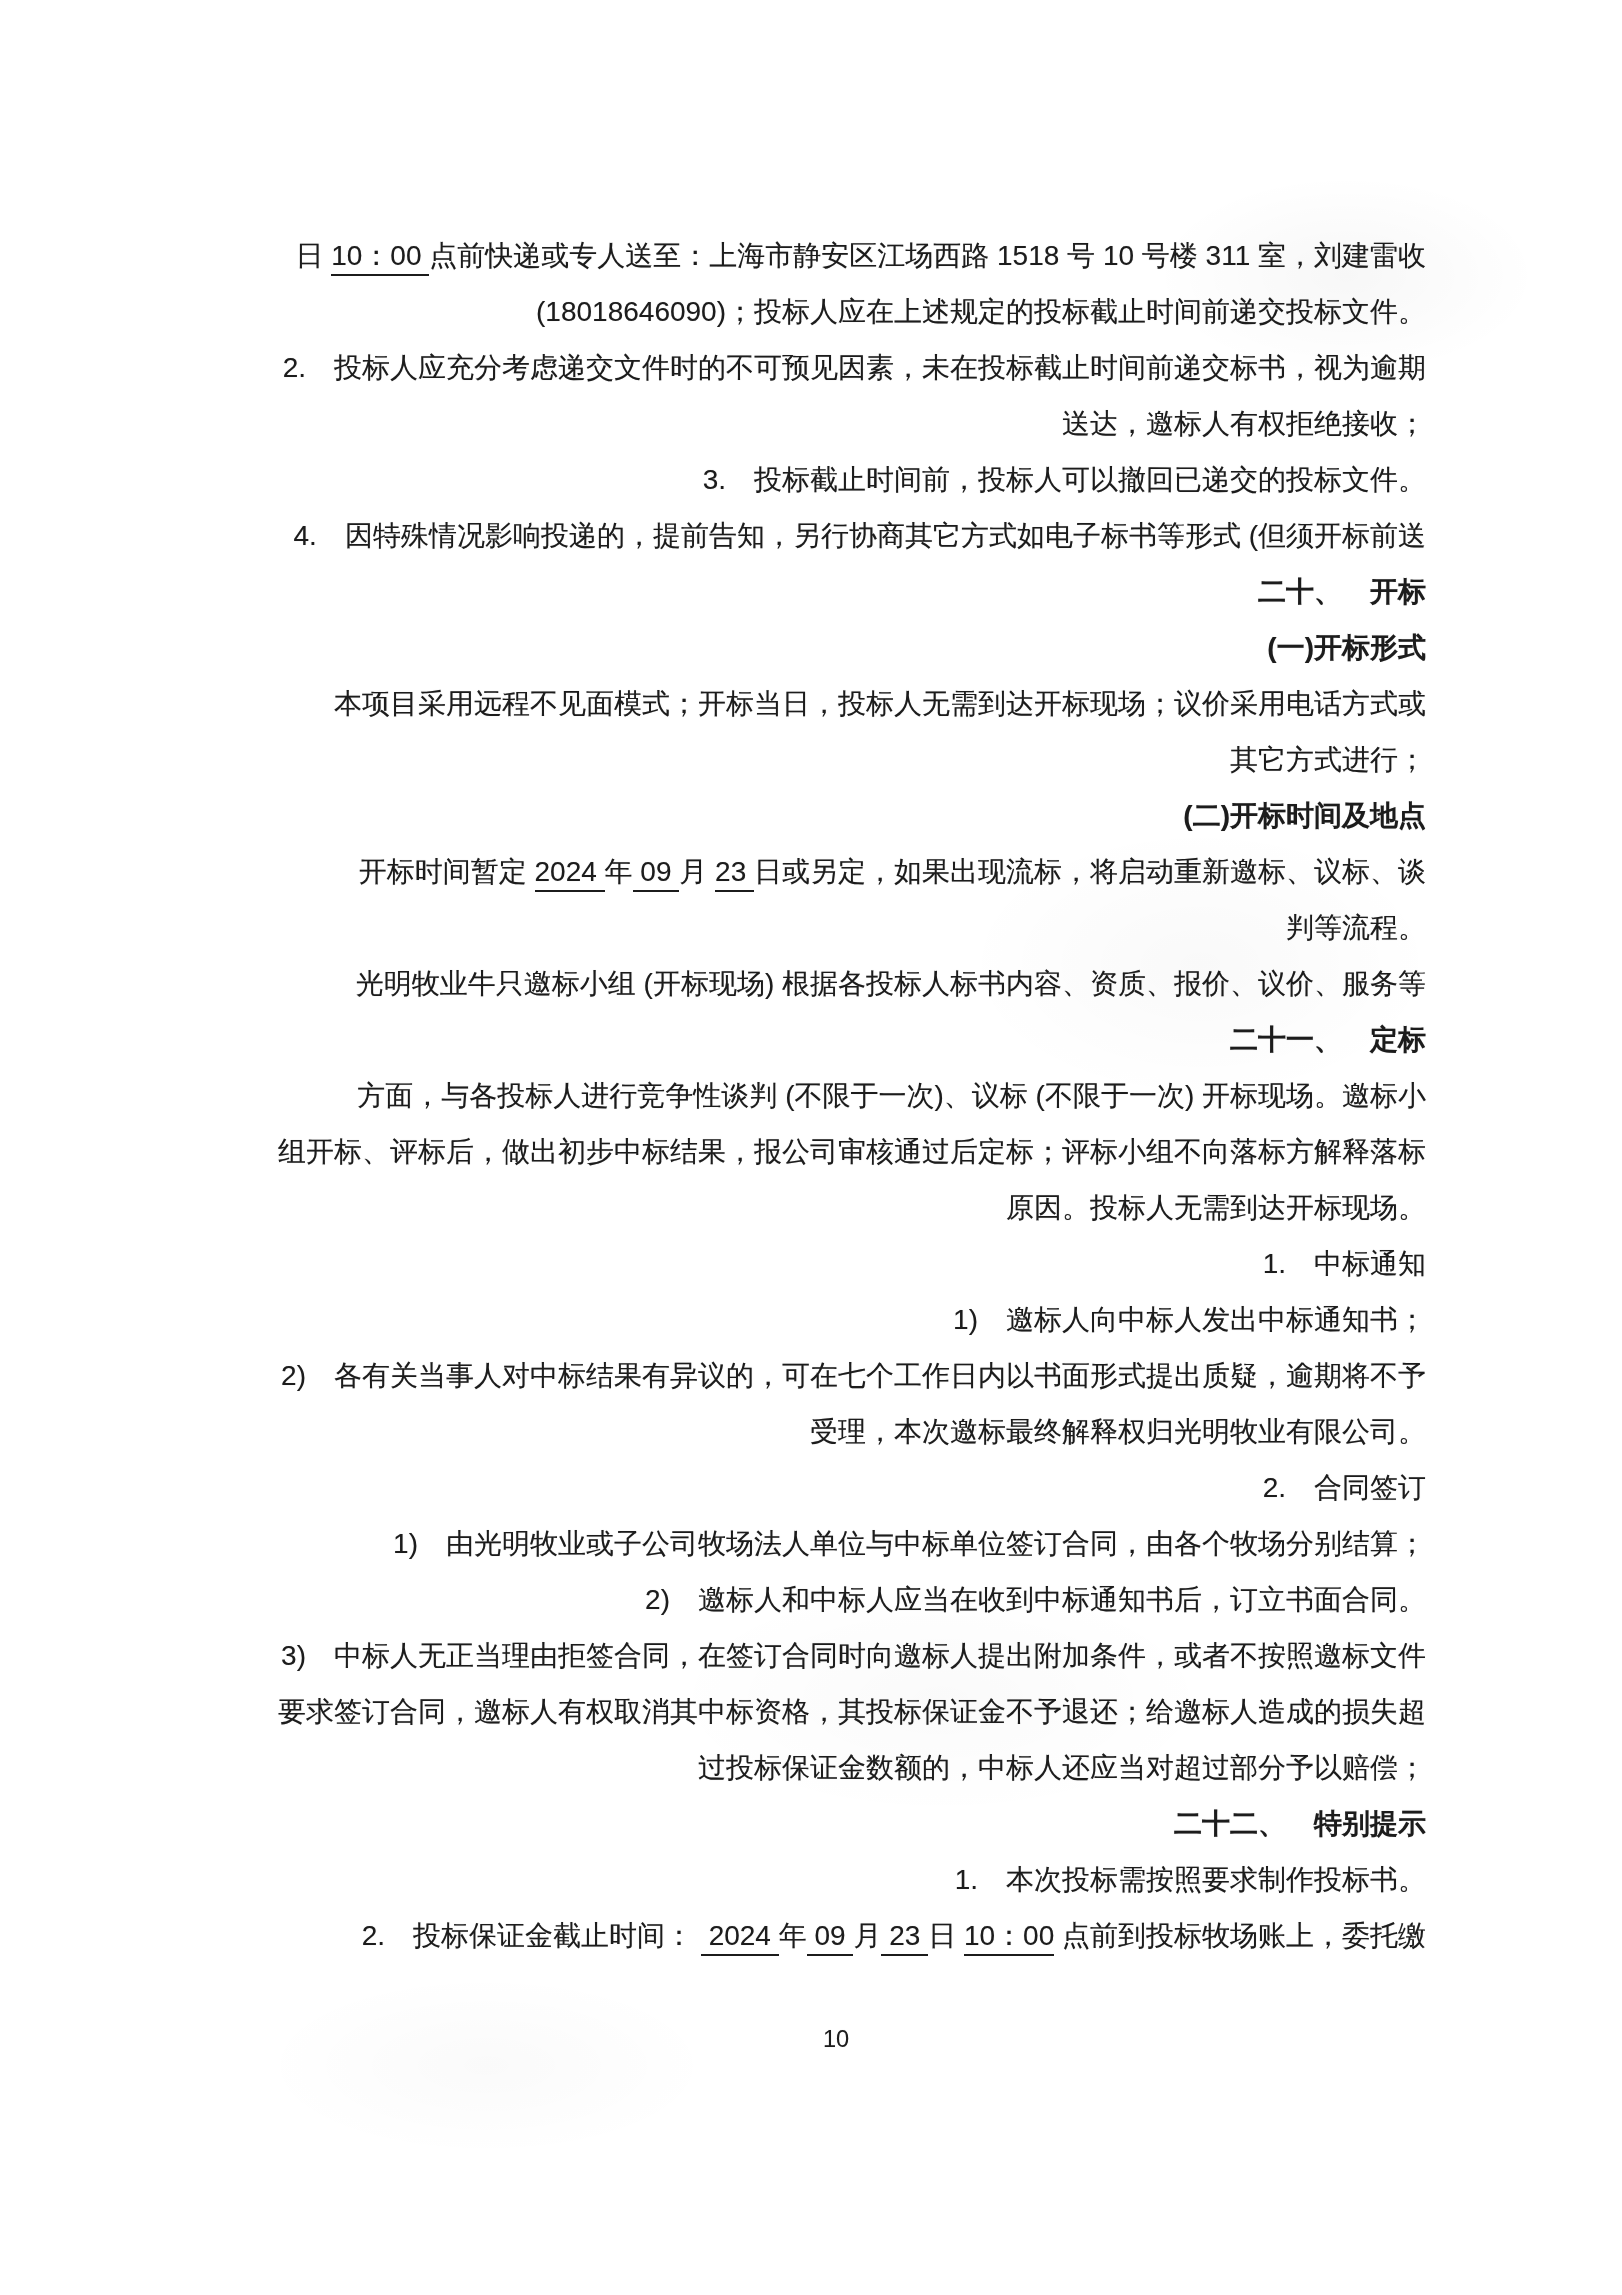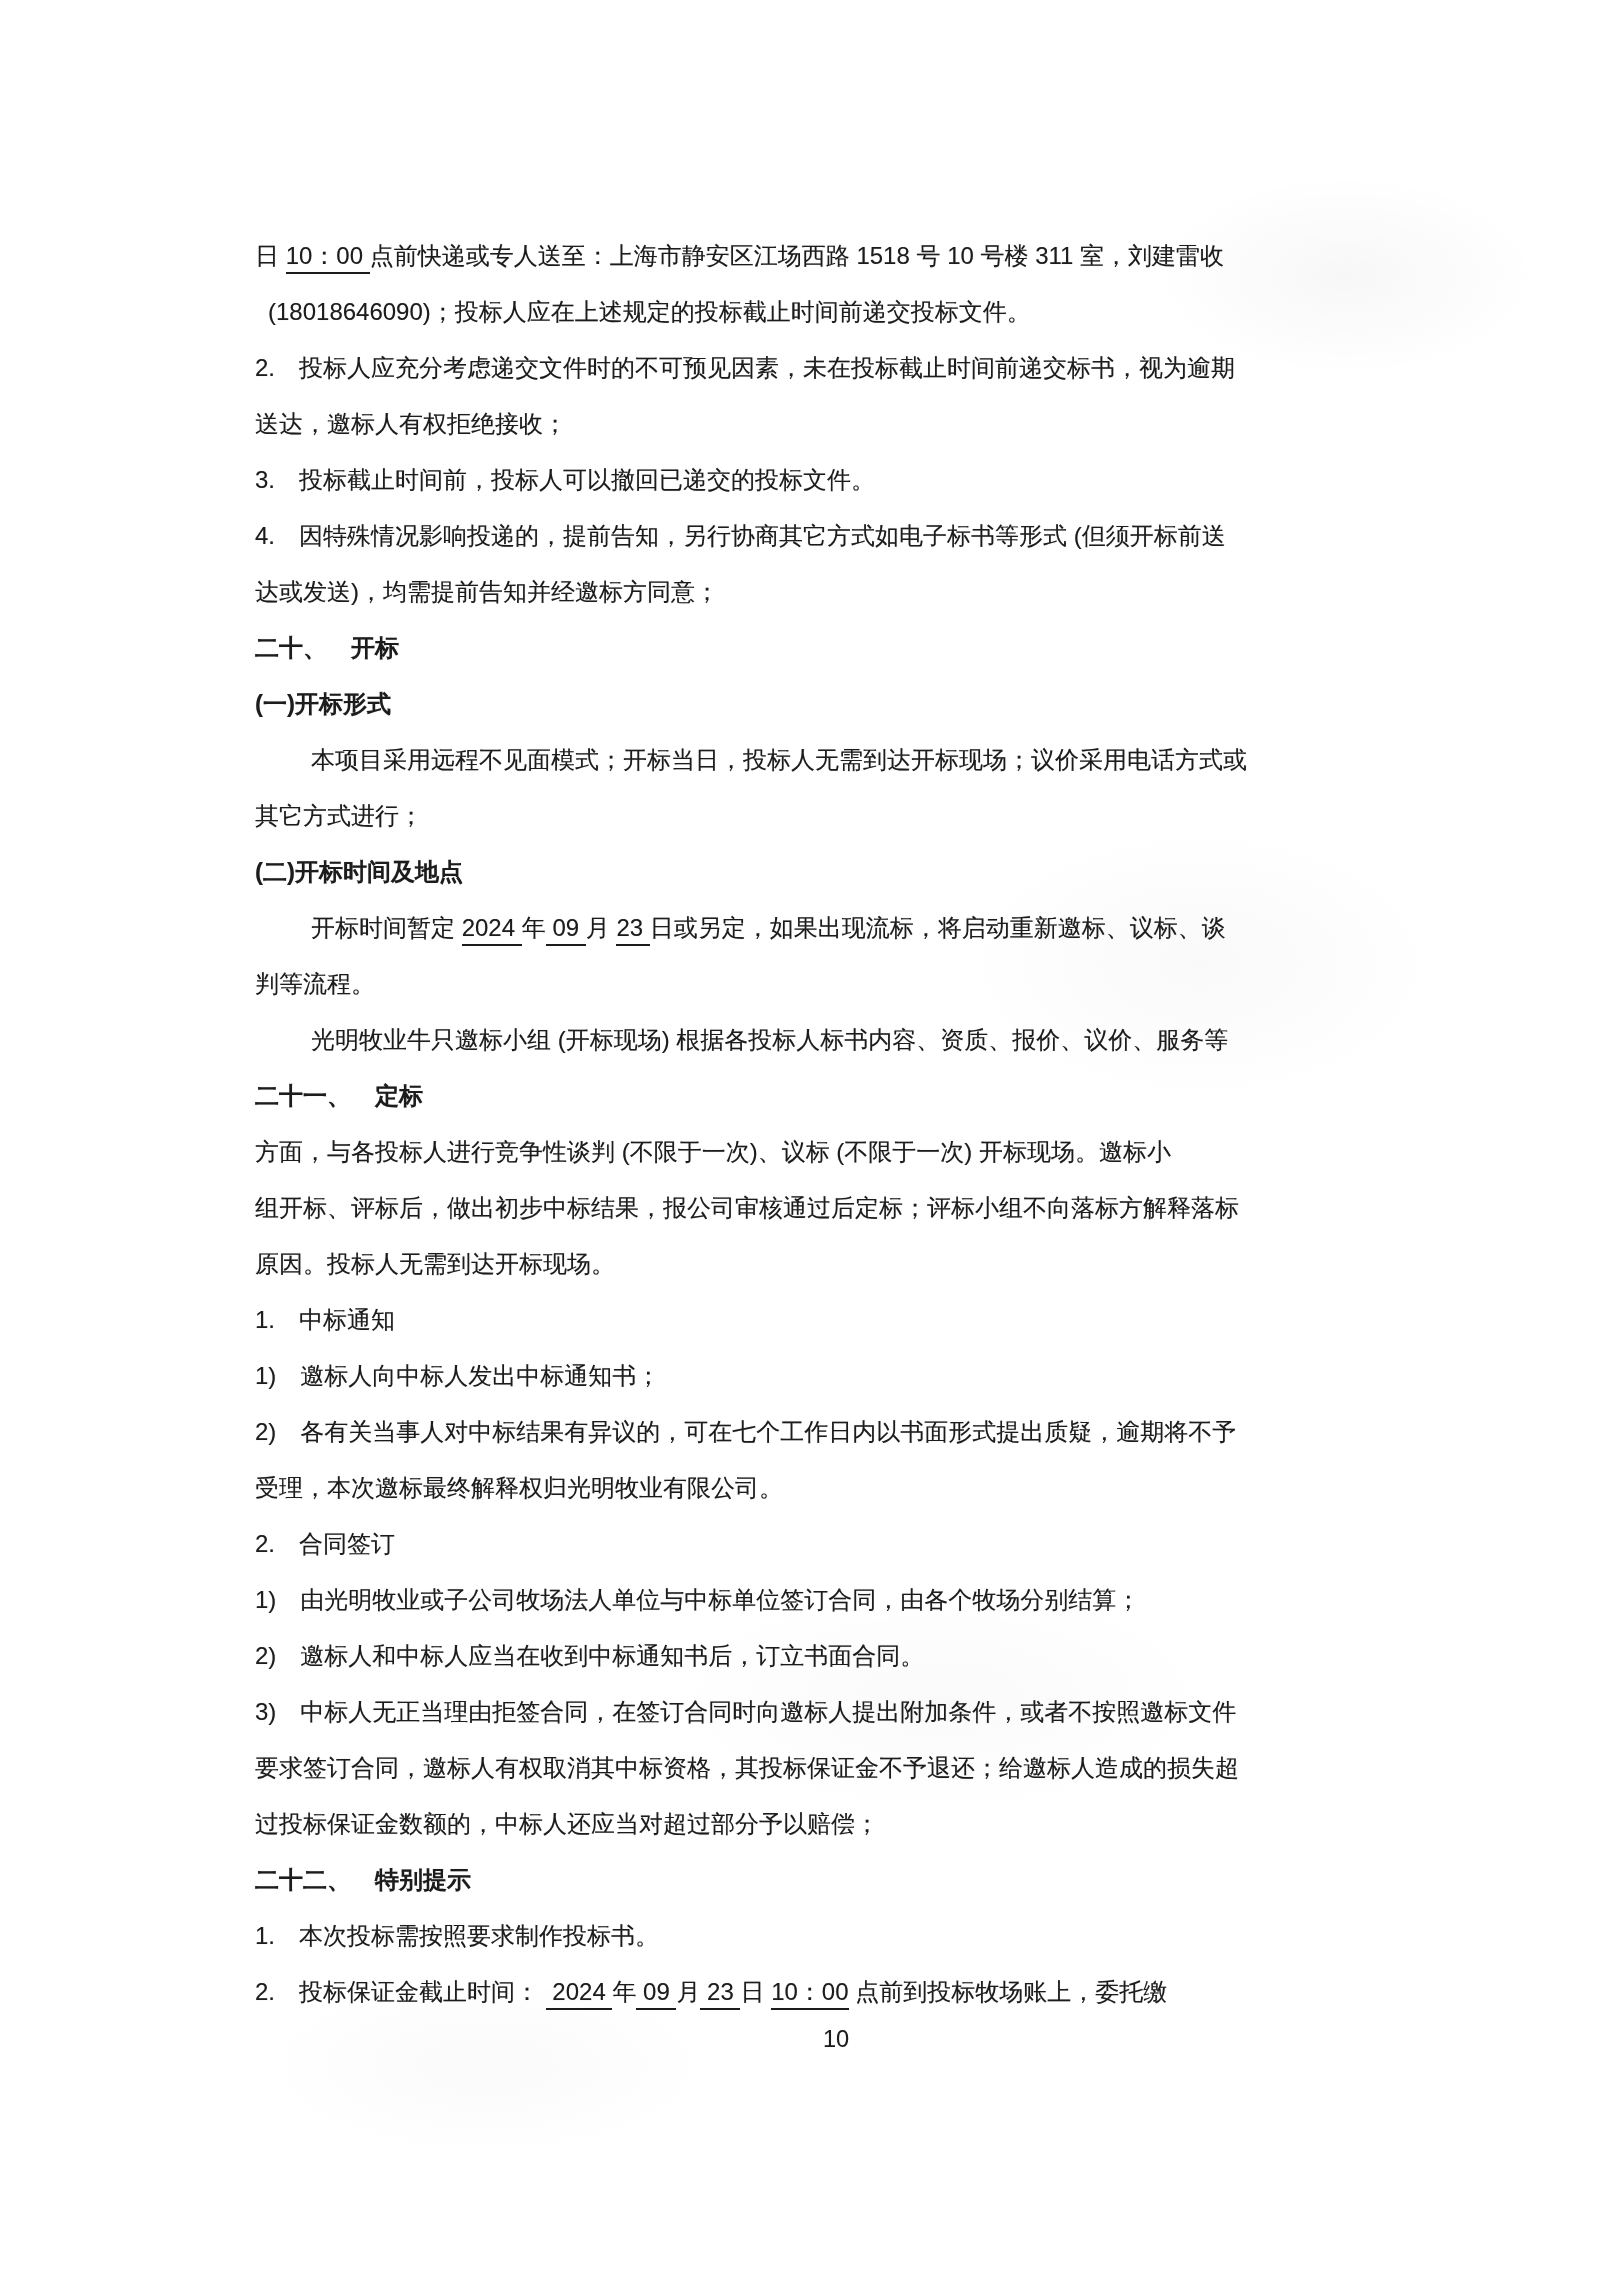--- a/index.html
+++ b/index.html
@@ -22,25 +22,26 @@
     color: #1c1c1c;
     overflow: hidden;
   }
   .content {
     position: absolute;
     top: 228px;
     left: 255px;
     width: 1171px;
   }
   .line {
-    font-size: 24px;
+    font-size: 28px;
     line-height: 56px;
     white-space: pre;
     font-weight: 400;
     text-shadow: 0 0 0.7px rgba(0,0,0,0.35);
+    text-align: right;
   }
   .line.heading { font-weight: 700; }
   .line.indent  { padding-left: 56px; }
   .line.slight  { padding-left: 13px; }
   .u {
     border-bottom: 2px solid #1c1c1c;
     padding-bottom: 2.6px;
   }
   .footer {
     position: absolute;
@@ -64,21 +65,20 @@
 
 <div class="page">
   <main class="content">
     <div id="lines">
         <div class="line body"><span>日 </span><span class="u">10：00 </span><span>点前快递或专人送至：上海市静安区江场西路 1518 号 10 号楼 311 室，刘建雷收</span></div>
         <div class="line slight"><span>(18018646090)；投标人应在上述规定的投标截止时间前递交投标文件。</span></div>
         <div class="line body"><span>2.　投标人应充分考虑递交文件时的不可预见因素，未在投标截止时间前递交标书，视为逾期</span></div>
         <div class="line body"><span>送达，邀标人有权拒绝接收；</span></div>
         <div class="line body"><span>3.　投标截止时间前，投标人可以撤回已递交的投标文件。</span></div>
         <div class="line body"><span>4.　因特殊情况影响投递的，提前告知，另行协商其它方式如电子标书等形式 (但须开标前送</span></div>
-        <div class="line body"><span>达或发送)，均需提前告知并经邀标方同意；</span></div>
         <div class="line heading"><span>二十、　开标</span></div>
         <div class="line heading"><span>(一)开标形式</span></div>
         <div class="line indent"><span>本项目采用远程不见面模式；开标当日，投标人无需到达开标现场；议价采用电话方式或</span></div>
         <div class="line body"><span>其它方式进行；</span></div>
         <div class="line heading"><span>(二)开标时间及地点</span></div>
         <div class="line indent"><span>开标时间暂定 </span><span class="u">2024 </span><span>年</span><span class="u"> 09 </span><span>月 </span><span class="u">23 </span><span>日或另定，如果出现流标，将启动重新邀标、议标、谈</span></div>
         <div class="line body"><span>判等流程。</span></div>
         <div class="line indent"><span>光明牧业牛只邀标小组 (开标现场) 根据各投标人标书内容、资质、报价、议价、服务等</span></div>
         <div class="line heading"><span>二十一、　定标</span></div>
         <div class="line body"><span>方面，与各投标人进行竞争性谈判 (不限于一次)、议标 (不限于一次) 开标现场。邀标小</span></div>

